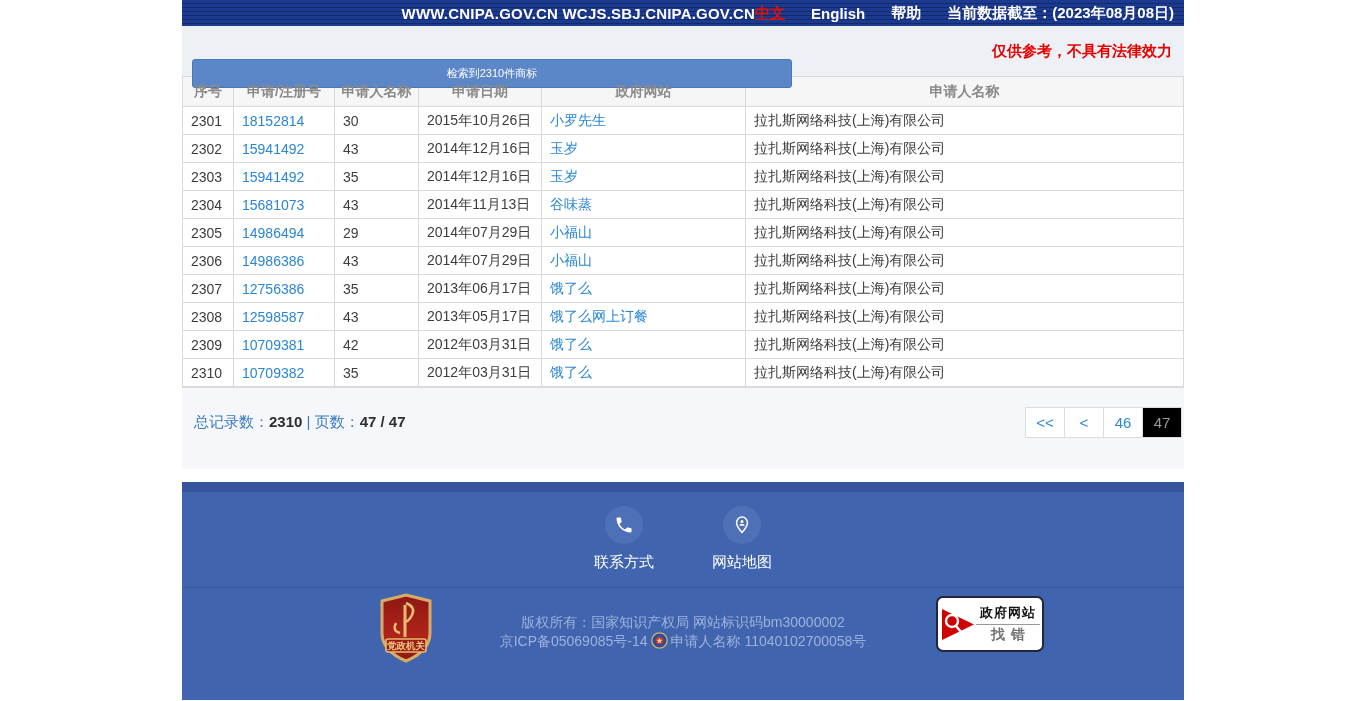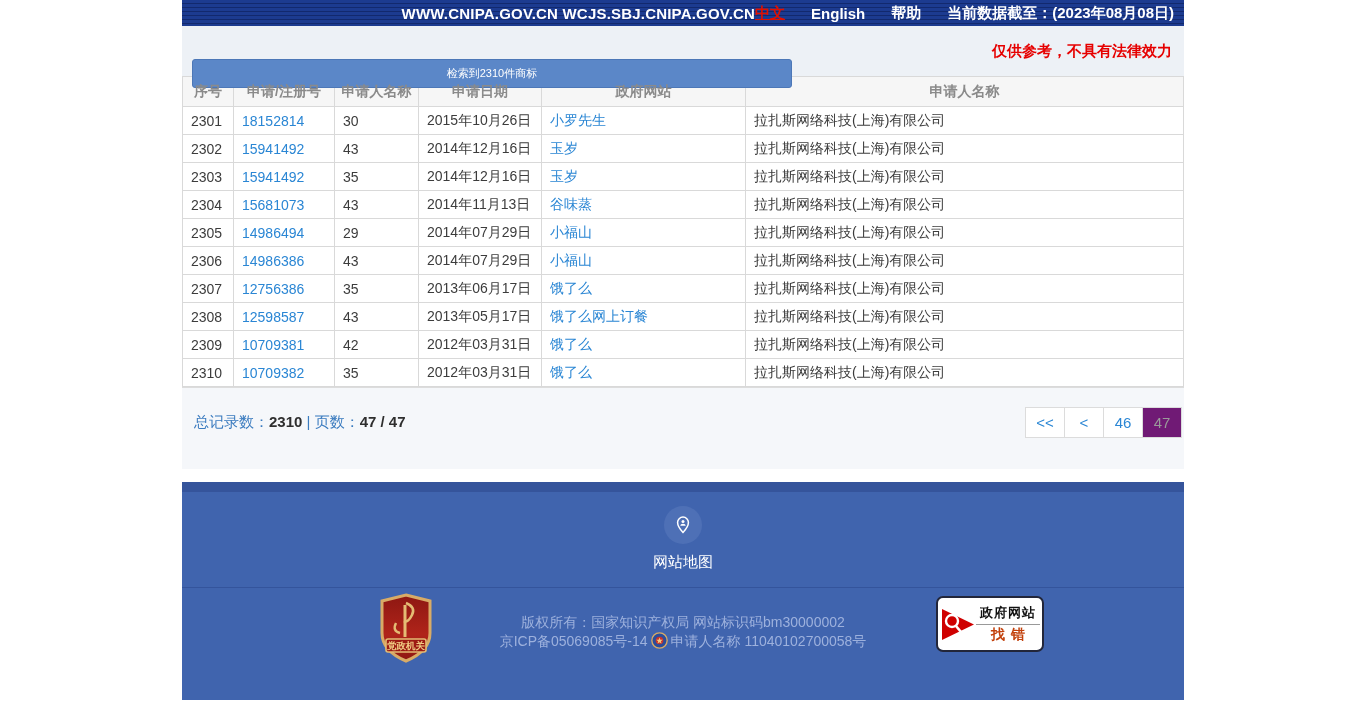--- a/index.html
+++ b/index.html
@@ -45,21 +45,21 @@
     height: 82px; background: #f5f7fa; border-top: 1px solid #dcdcdc;
     display: flex; align-items: center; justify-content: space-between; padding: 0 2px 12px 12px;
   }
   .stats { font-size: 15px; color: #3a7bbf; }
   .stats b { color: #2e2e2e; font-weight: bold; }
   .pager { display: flex; }
   .pager .pg {
     min-width: 40px; height: 31px; line-height: 29px; text-align: center; font-size: 15px;
     border: 1px solid #dcdcdc; background: #fff; color: #2a86d4; margin-left: -1px; cursor: pointer;
   }
-  .pager .pg.current { background: #701a75; color: #9a9a9a; cursor: default; }
+  .pager .pg.current { background: #000000; color: #9a9a9a; cursor: default; }
 
   .white-gap { height: 13px; background: #fff; }
 
   
   .footer { height: 218px; background: #4064ae; overflow: hidden; }
   .footer-strip { height: 10px; background: #35549b; }
   .footer-links { display: flex; justify-content: center; gap: 40px; padding-top: 14px; height: 94px; }
   .f-link { width: 78px; text-align: center; cursor: pointer; }
   .f-circle {
     width: 38px; height: 38px; border-radius: 50%; background: #4e70b6;
@@ -70,21 +70,21 @@
   .gov-shield { position: absolute; left: 196px; top: 5px; }
   .copyright { text-align: center; color: #9db1dd; font-size: 14px; padding-top: 26px; }
   .copyright .line2 { display: flex; align-items: center; justify-content: center; gap: 3px; }
   .err-badge {
     position: absolute; right: 140px; top: 8px; width: 108px; height: 56px; background: #fff;
     border: 2px solid #22263a; border-radius: 7px; display: flex; align-items: center; padding: 2px; cursor: pointer;
   }
   .err-left { width: 36px; height: 37px; flex: 0 0 36px; }
   .err-right { flex: 1; text-align: center; }
   .err-title { font-size: 13px; color: #111; font-weight: bold; letter-spacing: 1px; border-bottom: 1px solid #999; padding-bottom: 2px; }
-  .err-sub { font-size: 14px; color: #c2410c; font-weight: bold; letter-spacing: 6px; padding-top: 1px; text-indent: 6px; }
+  .err-sub { font-size: 14px; color: #737373; font-weight: bold; letter-spacing: 6px; padding-top: 1px; text-indent: 6px; }
 </style>
 </head>
 <body>
 
 <div class="page">
 
   <div class="topbar">
     <span class="topbar-title">WWW.CNIPA.GOV.CN WCJS.SBJ.CNIPA.GOV.CN</span>
     <span class="topbar-right">
       <span class="lang-zh">中文</span>
@@ -215,20 +215,28 @@
       <div class="pg current">47</div>
     </div>
   </div>
 
   <div class="white-gap"></div>
 
   <div class="footer">
     <div class="footer-strip"></div>
 
     <div class="footer-links">
+      <div class="f-link">
+        <div class="f-circle">
+          <svg width="20" height="20" viewBox="0 0 24 24">
+              <path fill="#ffffff" d="M6.62 10.79c1.44 2.83 3.76 5.14 6.59 6.59l2.2-2.2c.27-.27.67-.36 1.02-.24 1.12.37 2.33.57 3.57.57.55 0 1 .45 1 1V20c0 .55-.45 1-1 1-9.39 0-17-7.61-17-17 0-.55.45-1 1-1h3.5c.55 0 1 .45 1 1 0 1.25.2 2.45.57 3.57.11.35.03.74-.24 1.02l-2.21 2.2z"></path>
+            </svg>
+        </div>
+        <div class="f-label">联系方式</div>
+      </div>
       <div class="f-link">
         <div class="f-circle">
           <svg width="20" height="20" viewBox="0 0 24 24">
             <path fill="none" stroke="#ffffff" stroke-width="1.8" d="M12 2.5c-3.6 0-6.5 2.9-6.5 6.5 0 4.9 6.5 12 6.5 12s6.5-7.1 6.5-12c0-3.6-2.9-6.5-6.5-6.5z"></path>
             <circle cx="12" cy="7.8" r="1.8" fill="#ffffff"></circle>
             <path fill="#ffffff" d="M8.8 13c0-1.8 1.4-2.6 3.2-2.6s3.2.8 3.2 2.6z"></path>
           </svg>
         </div>
         <div class="f-label">网站地图</div>
       </div>

